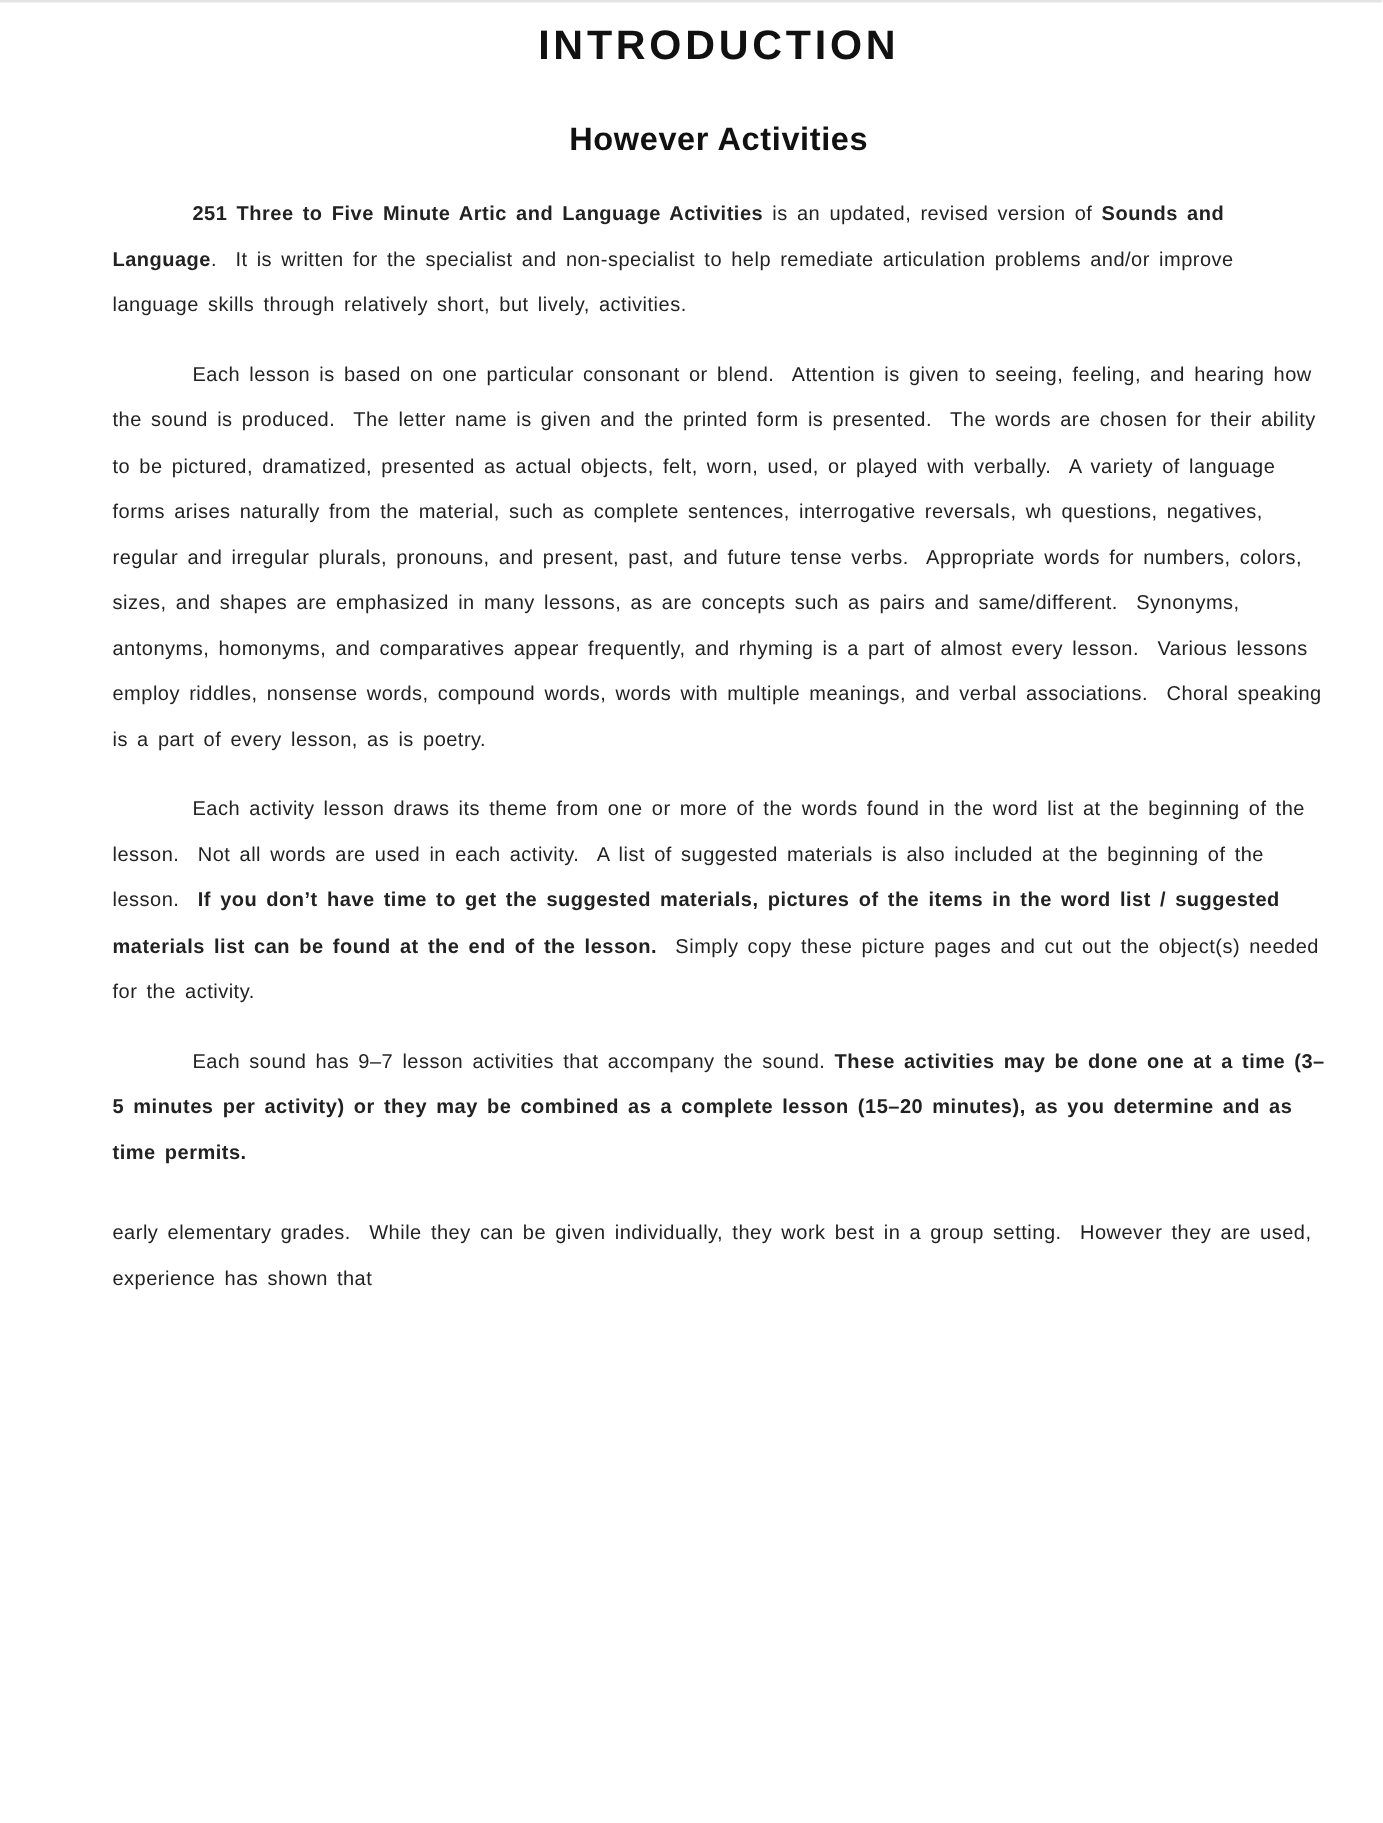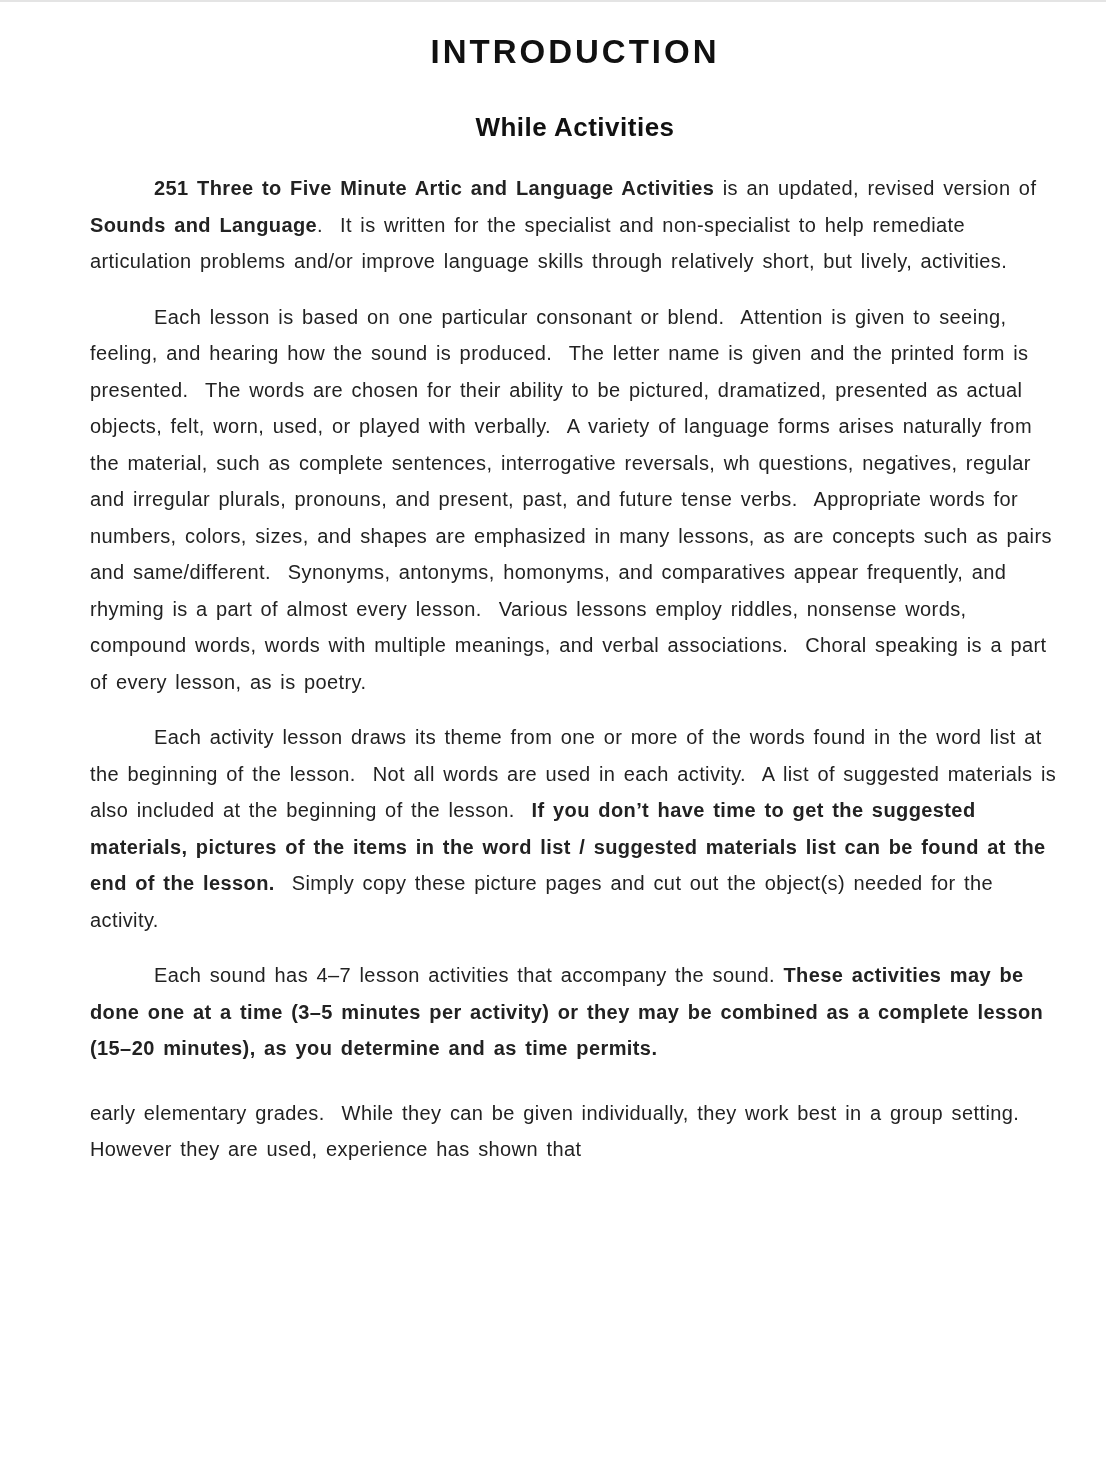--- a/index.html
+++ b/index.html
@@ -21,40 +21,40 @@
     top: 0; left: 0; right: 0;
     height: 2px;
     background: #e4e4e4;
   }
   .content {
     margin-left: 90px;
     width: 970px;
   }
   h1.title {
     margin: 0;
-    padding-top: 34px;
+    padding-top: 18px;
     text-align: center;
     font-size: 33px;
     line-height: 36px;
     font-weight: 700;
     letter-spacing: 3px;
     color: var(--heading-color, #111111);
   }
   h2.subtitle {
     margin: 42px 0 0 0;
     text-align: center;
     font-size: 26px;
     line-height: 30px;
     font-weight: 700;
     letter-spacing: 0.5px;
     color: var(--heading-color, #111111);
   }
   .body-text {
     margin-top: 28px;
-    font-size: 20px;
+    font-size: 16px;
     line-height: 36.5px;
     letter-spacing: 0.4px;
     word-spacing: 2.5px;
   }
   .body-text p.para {
     margin: 0 0 19px 0;
     text-indent: 64px;
     white-space: pre-wrap;
   }
   .body-text p.para.noindent {
@@ -64,22 +64,22 @@
   .b { font-weight: 700; }
   .u { text-underline-offset: 3px; }
 </style>
 </head>
 <body>
 
 <div class="page">
   <div class="scan-edge"></div>
   <div class="content">
     <h1 class="title">INTRODUCTION</h1>
-    <h2 class="subtitle">While Activities</h2>
+    <h2 class="subtitle">However Activities</h2>
     <div class="body-text">
         <p class="para"><span class="b">251 Three to Five Minute Artic and Language Activities</span><span> is an updated, revised version of </span><span class="b">Sounds and Language</span><span>.  It is written for the specialist and non-specialist to help remediate articulation problems and/or improve language skills through relatively short, but lively, activities.</span></p>
         <p class="para"><span>Each lesson is based on one particular consonant or blend.  Attention is given to seeing, feeling, and hearing how the sound is produced.  The letter name is given and the printed form is presented.  The words are chosen for their ability to be pictured, dramatized, presented as actual objects, felt, worn, used, or played with verbally.  A variety of language forms arises naturally from the material, such as complete sentences, interrogative reversals, </span><span class="u">wh</span><span> questions, negatives, regular and irregular plurals, pronouns, and present, past, and future tense verbs.  Appropriate words for numbers, colors, sizes, and shapes are emphasized in many lessons, as are concepts such as pairs and same/different.  Synonyms, antonyms, homonyms, and comparatives appear frequently, and rhyming is a part of almost every lesson.  Various lessons employ riddles, nonsense words, compound words, words with multiple meanings, and verbal associations.  Choral speaking is a part of every lesson, as is poetry.</span></p>
         <p class="para"><span>Each activity lesson draws its theme from one or more of the words found in the word list at the beginning of the lesson.  Not all words are used in each activity.  A list of suggested materials is also included at the beginning of the lesson.  </span><span class="b">If you don’t have time to get the suggested materials, pictures of the items in the word list / suggested materials list can be found at the end of the lesson.</span><span>  Simply copy these picture pages and cut out the object(s) needed for the activity.</span></p>
-        <p class="para"><span>Each sound has 4–7 lesson activities that accompany the sound. </span><span class="b">These activities may be done one at a time (3–5 minutes per activity) or they may be combined as a complete lesson (15–20 minutes), as you determine and as time permits.</span></p>
+        <p class="para"><span>Each sound has 9–7 lesson activities that accompany the sound. </span><span class="b">These activities may be done one at a time (3–5 minutes per activity) or they may be combined as a complete lesson (15–20 minutes), as you determine and as time permits.</span></p>
         <p class="para noindent"><span>early elementary grades.  While they can be given individually, they work best in a group setting.  However they are used, experience has shown that</span></p>
       </div>
   </div>
 </div>
 
 </body></html>

